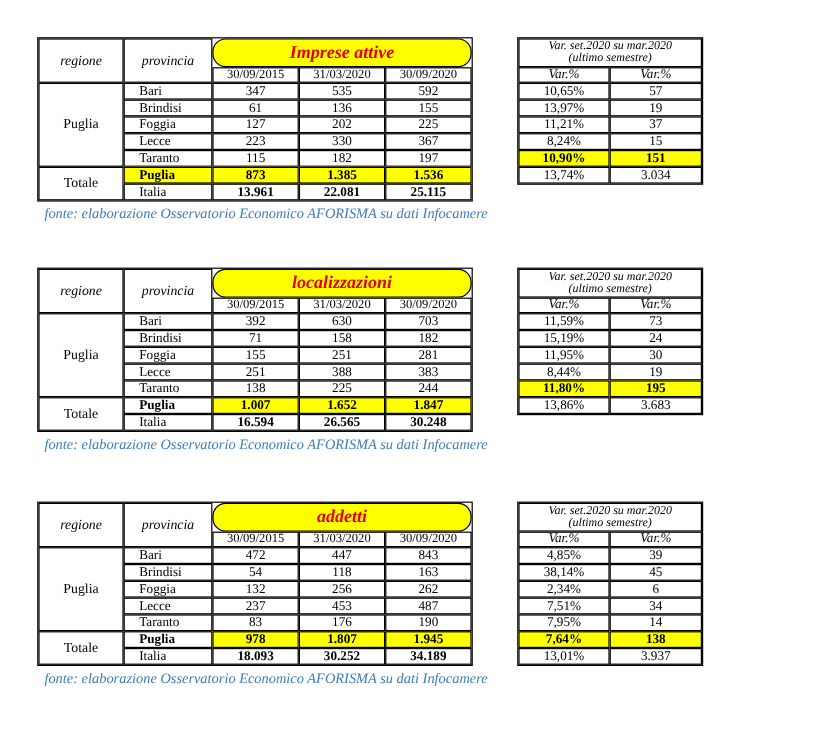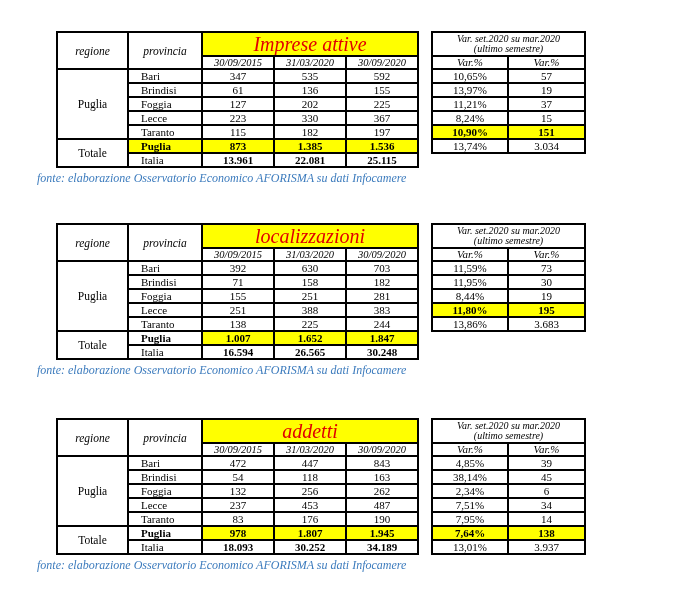--- a/index.html
+++ b/index.html
@@ -3,30 +3,30 @@
 <meta charset="utf-8">
 <style>
   html,body{margin:0;padding:0;background:#fff;}
   .page{position:relative;width:678px;height:611px;background:#fff;
         font-family:"Liberation Serif", "DejaVu Serif", serif;color:#000;overflow:hidden;}
   .section{position:absolute;left:0;width:678px;height:192px;}
   #sec0{top:31px}
   #sec1{top:223px}
   #sec2{top:418px}
   table{border-collapse:separate;border-spacing:0;table-layout:fixed;}
-  .lt{position:absolute;left:56px;top:0;width:361px;border:1px solid var(--border,#000);}
+  .lt{position:absolute;left:31px;top:0;width:361px;border:1px solid var(--border,#000);}
   .rt{position:absolute;left:431px;top:0;width:153px;border:1px solid var(--border,#000);}
   td{border:1px solid var(--border,#000);padding:0;text-align:center;vertical-align:middle;
      overflow:hidden;white-space:nowrap;}
   .c-reg{width:71px}.c-prov{width:74px}.c-v{width:72px}
   .c-vp{width:76px}.c-va{width:77px}
   .hdr{font-style:italic;font-size:11.5px;}
-  .title{background:var(--hl,#ffff00);color:var(--red,#e00000);font-weight:normal;font-style:italic;
-         font-size:20px;height:22px;line-height:22px;}
-  .date{font-style:italic;font-size:10.5px;height:11px;line-height:11px;}
+  .title{background:var(--hl,#ffff00);color:var(--red,#e00000);font-weight:bold;font-style:italic;
+         font-size:15px;height:22px;line-height:22px;border-radius:11px;}
+  .date{font-size:10.5px;height:11px;line-height:11px;}
   .num{font-size:11px;height:12px;line-height:12px;}
   .prov{font-size:11px;height:12px;line-height:12px;text-align:left;padding-left:12px;}
   .reg{font-size:11.5px;}
   .b{font-weight:bold;}
   .hl{background:var(--hl,#ffff00);}
   .vhdr{font-style:italic;font-size:10px;line-height:10.5px;height:22px;}
   .vcol{font-style:italic;font-size:11px;height:11px;line-height:11px;}
   .fonte{position:absolute;left:37px;top:140px;font-style:italic;font-size:12px;
          color:var(--blue,#3c7bbd);white-space:nowrap;}
 </style>
@@ -229,20 +229,24 @@
           </tr>
       <tr>
         <td class="vcol">Var.%</td>
         <td class="vcol">Var.%</td>
       </tr>
       <tr>
             <td class="num">11,59%</td>
             <td class="num">73</td>
           </tr>
       <tr>
+            <td class="num">15,19%</td>
+            <td class="num">24</td>
+          </tr>
+      <tr>
             <td class="num">11,95%</td>
             <td class="num">30</td>
           </tr>
       <tr>
             <td class="num">8,44%</td>
             <td class="num">19</td>
           </tr>
       <tr>
             <td class="num b hl">11,80%</td>
             <td class="num b hl">195</td>

